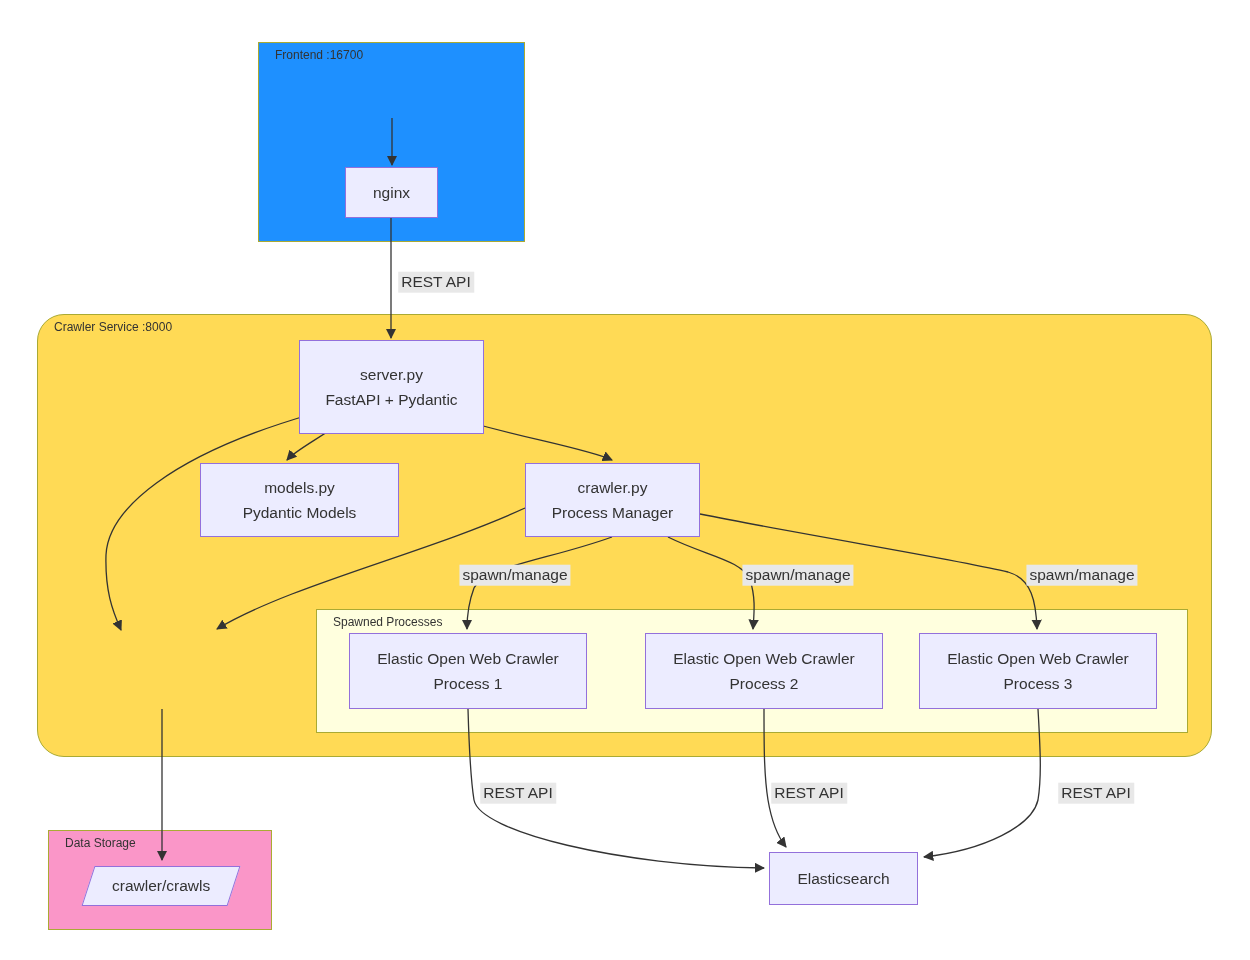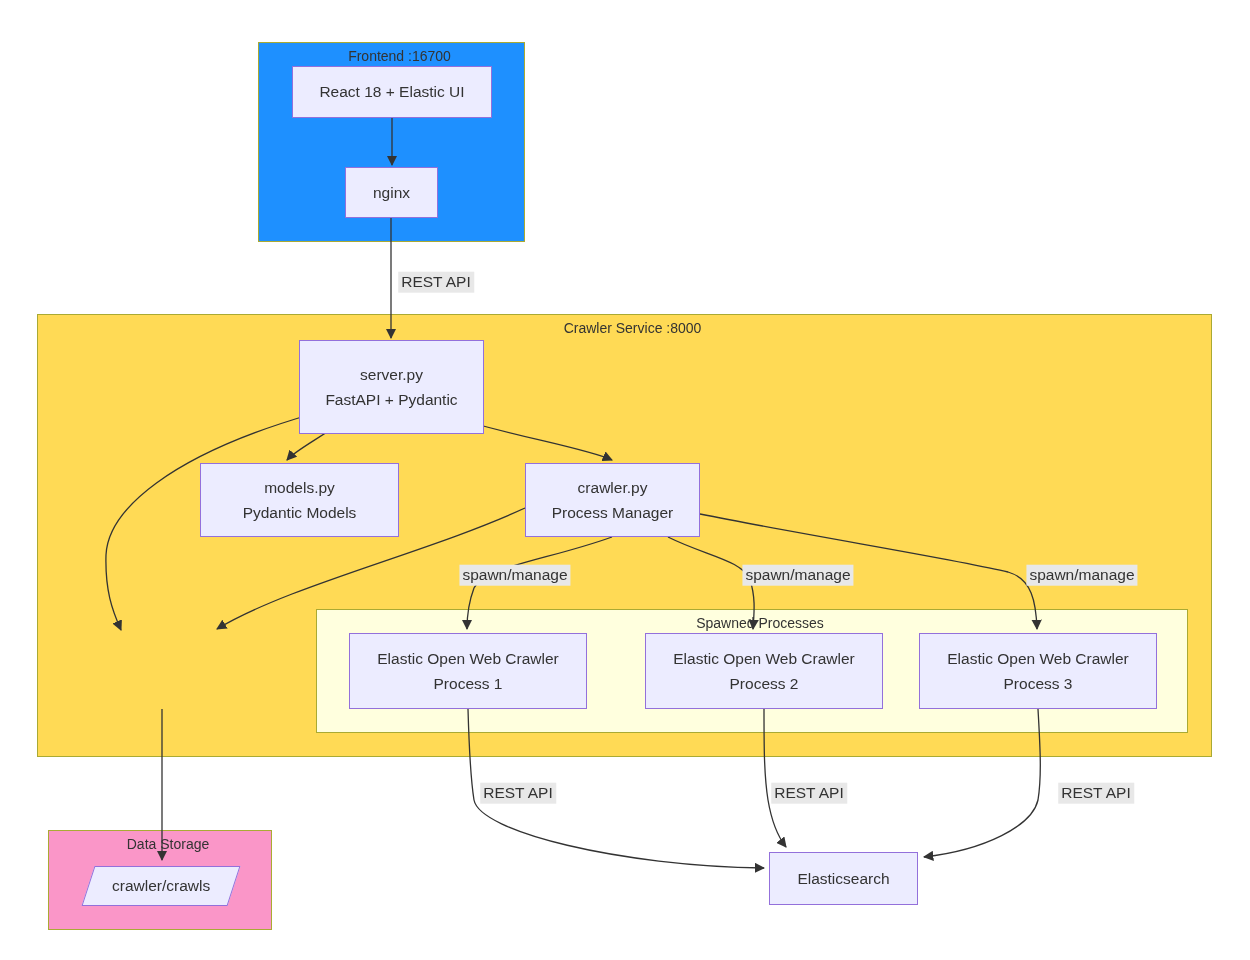--- a/index.html
+++ b/index.html
@@ -3,25 +3,25 @@
 <meta charset="utf-8">
 <style>
   html,body{margin:0;padding:0;background:#ffffff;}
   #canvas{
     position:relative;width:1250px;height:960px;overflow:hidden;
     font-family:"Liberation Sans","DejaVu Sans",sans-serif;
     color:var(--text);background:#ffffff;
   }
   .cluster{position:absolute;box-sizing:border-box;border:1px solid var(--cluster_border);}
   .cluster-title{
-    position:absolute;top:5px;left:8px;width:100%;text-align:center;
-    font-size:14px;color:var(--text);pointer-events:none;
+    position:absolute;top:5px;left:16px;width:100%;
+    font-size:12px;color:var(--text);pointer-events:none;
   }
   #cluster-frontend{left:258px;top:42px;width:267px;height:200px;background:var(--frontend_fill);}
-  #cluster-service{left:37px;top:314px;width:1175px;height:443px;background:var(--service_fill);}
+  #cluster-service{left:37px;top:314px;width:1175px;height:443px;background:var(--service_fill);border-radius:27px;}
   #cluster-spawned{left:316px;top:609px;width:872px;height:124px;background:var(--spawned_fill);}
   #cluster-storage{left:48px;top:830px;width:224px;height:100px;background:var(--storage_fill);}
 
   svg.edges{position:absolute;left:0;top:0;pointer-events:none;}
   svg.edges path{fill:none;stroke:var(--edge);stroke-width:1.3px;}
 
   .node{
     position:absolute;box-sizing:border-box;background:var(--node_fill);
     border:1px solid var(--node_border);display:flex;flex-direction:column;
     align-items:center;justify-content:center;gap:10px;
@@ -81,23 +81,20 @@
     <path d="M525,508 C430,552 290,585 217,629" marker-end="url(#arrow)"></path>
     <path d="M612,537 C548,560 486,566 474,588 C468,604 467,616 467,629" marker-end="url(#arrow)"></path>
     <path d="M668,537 C706,556 742,560 750,580 C756,598 754,614 753,629" marker-end="url(#arrow)"></path>
     <path d="M700,514 C810,536 960,560 1008,572 C1032,579 1036,602 1037,629" marker-end="url(#arrow)"></path>
     <path d="M468,709 C469,745 470,775 474,800 C480,832 620,866 764,868" marker-end="url(#arrow)"></path>
     <path d="M764,709 C764,745 764,775 768,800 C772,824 779,838 786,847" marker-end="url(#arrow)"></path>
     <path d="M1038,709 C1040,745 1042,775 1038,800 C1032,826 985,850 924,857" marker-end="url(#arrow)"></path>
     <path d="M162,709 L162,860" marker-end="url(#arrow)"></path>
   </svg>
 
-  <div class="node" id="node-react">
-    <span>React 18 + Elastic UI</span>
-  </div>
   <div class="node" id="node-nginx">
     <span>nginx</span>
   </div>
   <div class="node" id="node-server">
     <span>server.py</span>
     <span>FastAPI + Pydantic</span>
   </div>
   <div class="node" id="node-models">
     <span>models.py</span>
     <span>Pydantic Models</span>

